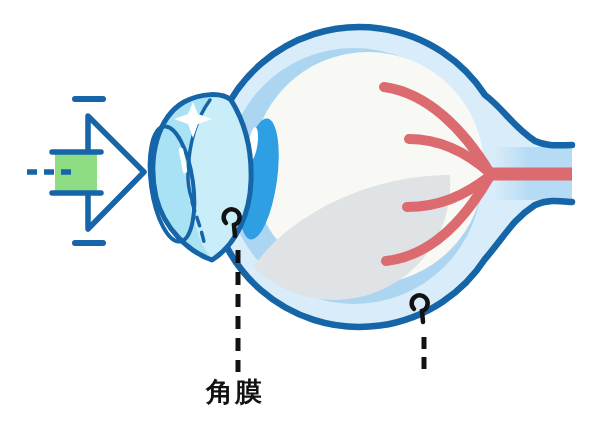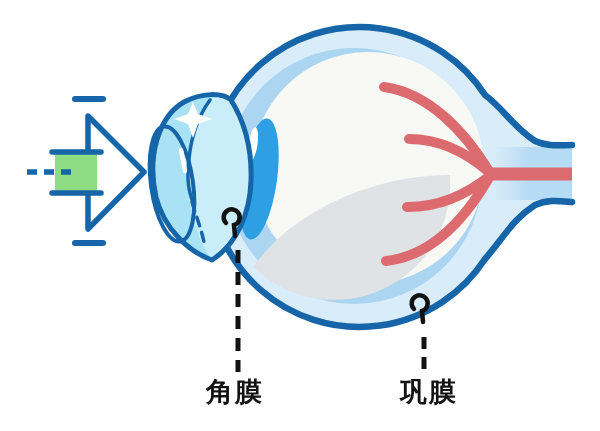--- a/index.html
+++ b/index.html
@@ -116,14 +116,13 @@
       <path class="s-leader" d="M 238,250 L 238,372" stroke-width="5" stroke-dasharray="13 9"></path>
     </g>
 
     <g>
       <path class="s-leader" d="M 414,309 A 8,8 0 1 1 422,311 L 423,322" stroke-width="4.5" stroke-linecap="round"></path>
       <path class="s-leader" d="M 424,337 L 424,370" stroke-width="5" stroke-dasharray="12 8"></path>
     </g>
   </svg>
 
   <div class="diagram-label" style="left:170px;">角膜</div>
-  <div class="diagram-label" style="left:364px;">巩膜</div>
 </div>
 
 </body></html>

